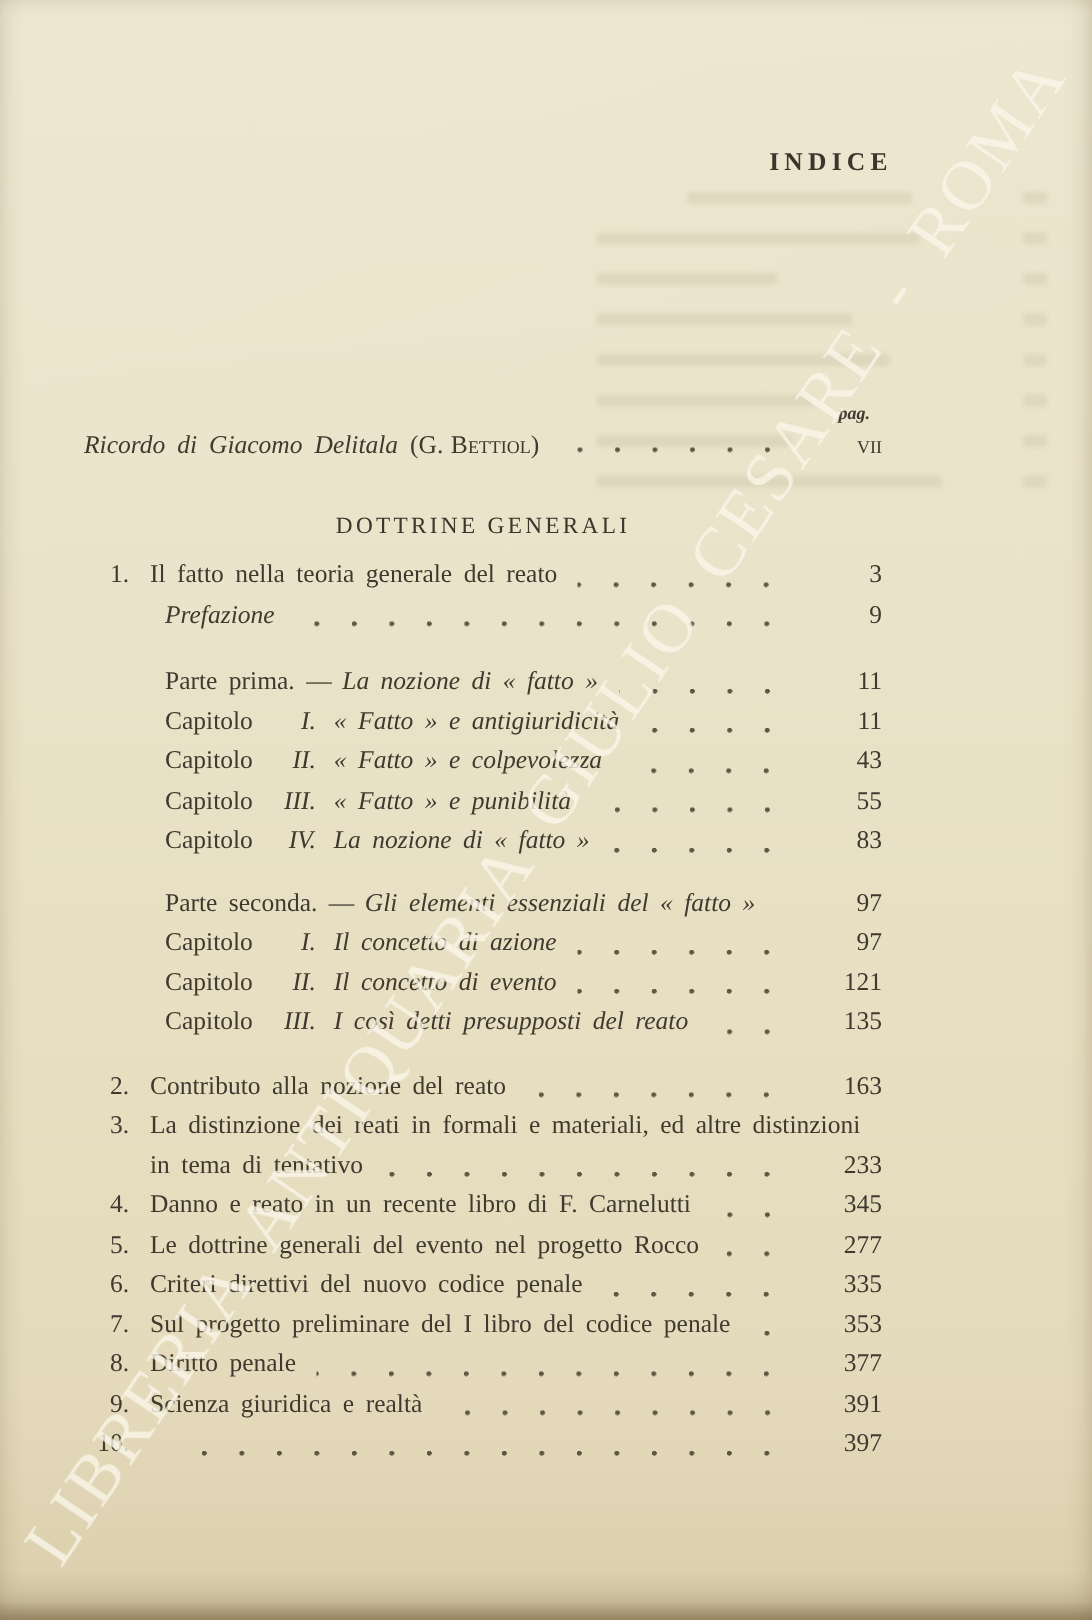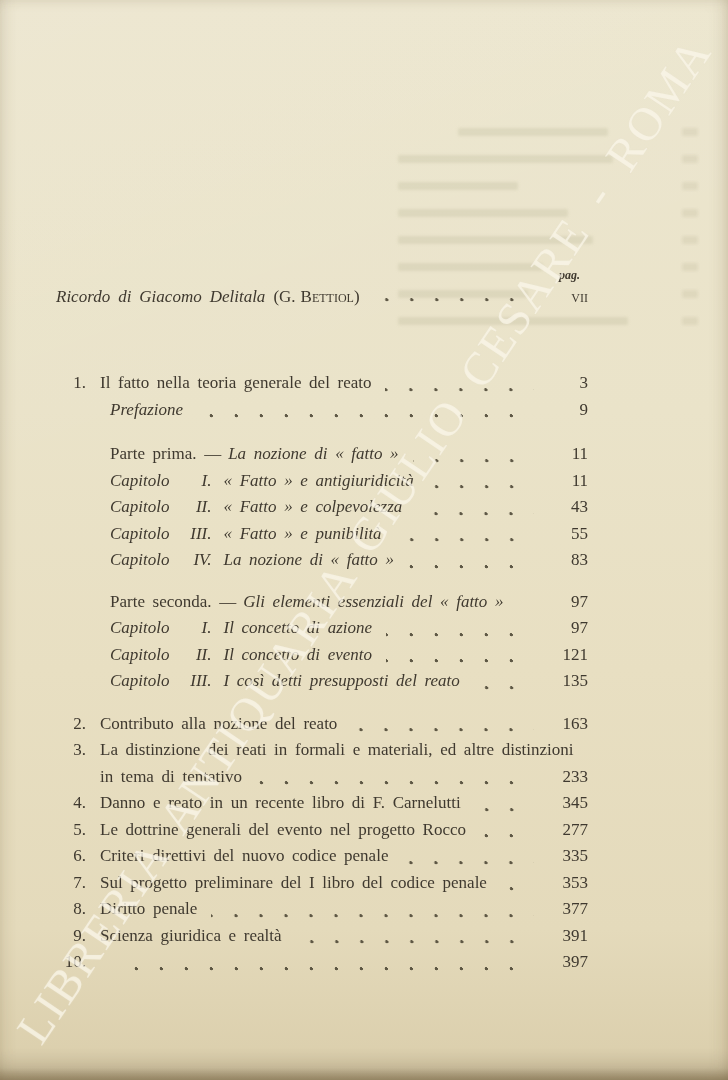--- a/index.html
+++ b/index.html
@@ -42,21 +42,21 @@
   .ricordo .it{font-style:italic;}
   .sc{font-variant:small-caps;}
 
   
   .toc{position:absolute;top:370px;left:56px;width:532px;font-size:17px;word-spacing:0.20em;}
   .row{display:flex;align-items:baseline;line-height:26.5px;}
   .num{width:30px;text-align:right;margin-right:14px;flex:none;}
   .lbl{white-space:nowrap;}
   .it{font-style:italic;}
   .indent{padding-left:54px;}
-  .capword{font-style:italic;flex:none;}
+  .capword{flex:none;}
   .caproman{font-style:italic;flex:none;width:42px;text-align:right;margin-right:12px;}
   .pg{width:44px;flex:none;text-align:right;}
   .dots{flex:1;align-self:flex-end;height:6px;margin:0 10px 4px 14px;opacity:.85;
     background-image:radial-gradient(circle at 2.2px 2.8px,#46402f 1.45px,rgba(0,0,0,0) 1.8px);
     background-size:25px 6px;background-repeat:repeat-x;background-position:right bottom;}
   .gap-lg{margin-top:18px;}
   .gap-md{margin-top:15px;}
   .gap-it2{margin-top:16px;}
   .twol .cont{flex:1;min-width:0;font-family:Liberation Serif, serif;}
   .twol .l1{line-height:26.5px;white-space:nowrap;}
@@ -108,33 +108,35 @@
     <div class="gl">
         <div class="bar" style="width:130px;"></div>
         <div class="pgstub"></div>
       </div>
     <div class="gl">
         <div class="bar" style="width:230px;"></div>
         <div class="pgstub"></div>
       </div>
   </div>
 
+  <div class="indice">INDICE</div>
   <div class="paglabel">pag.</div>
 
   <div class="ricordo">
     <span class="it">Ricordo di Giacomo Delitala</span>
     <span style="width:8px;flex:none;"></span>
     <span>(G.</span>
     <span style="width:5px;flex:none;"></span>
     <span class="sc">Bettiol</span>
     <span>)</span>
     <span class="dots"></span>
     <span class="pg sc">vii</span>
   </div>
 
+  <div class="dottrine">DOTTRINE GENERALI</div>
 
   <div class="toc">
 
     <div class="row">
       <span class="num">1.</span>
       <span class="lbl">Il fatto nella teoria generale del reato</span>
       <span class="dots"></span>
       <span class="pg">3</span>
     </div>
 

